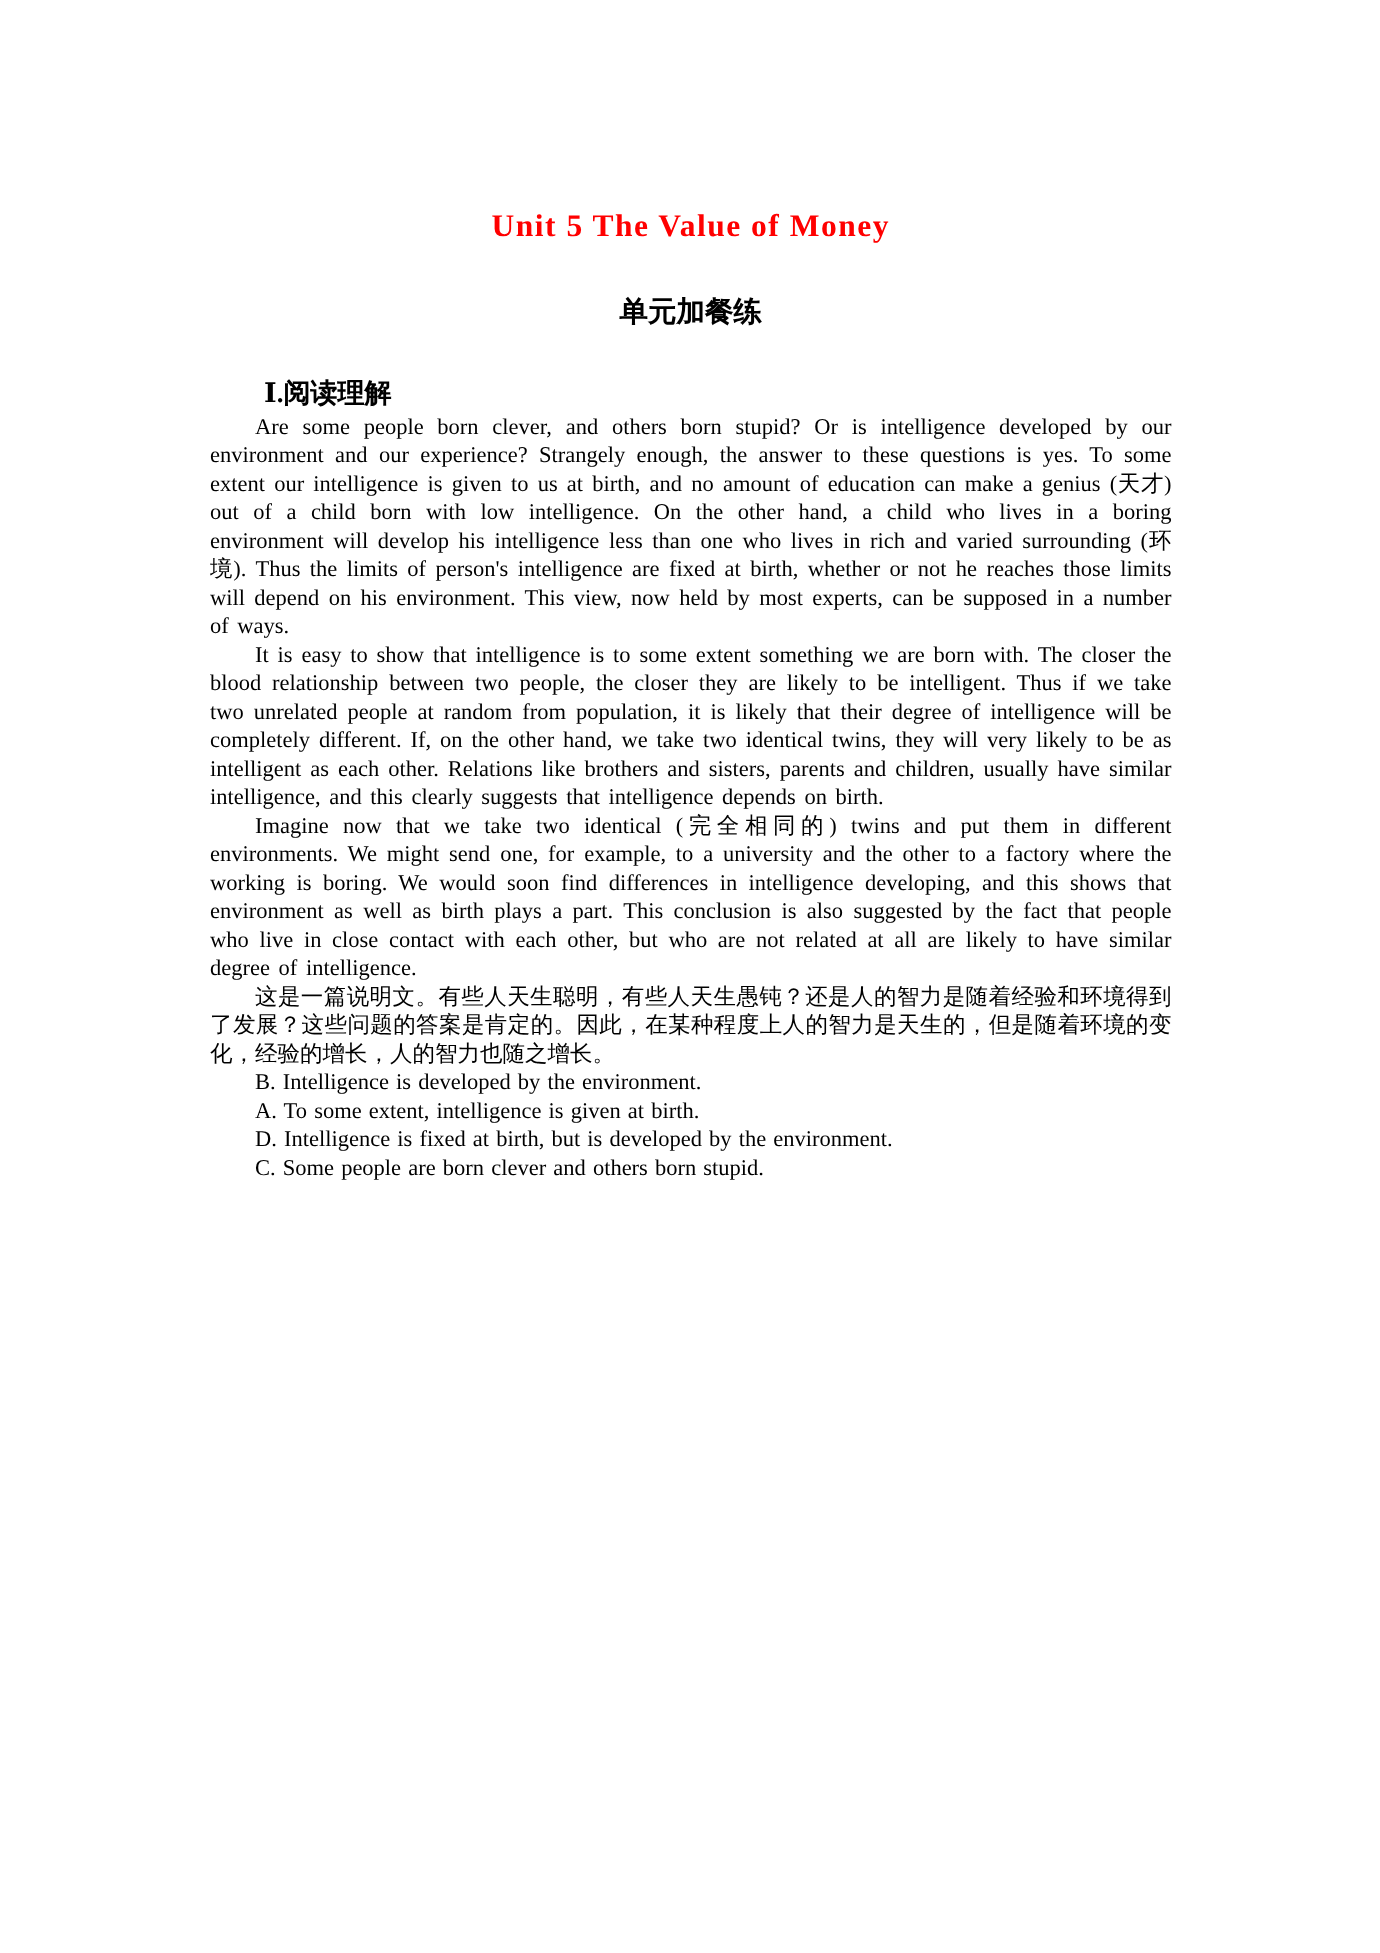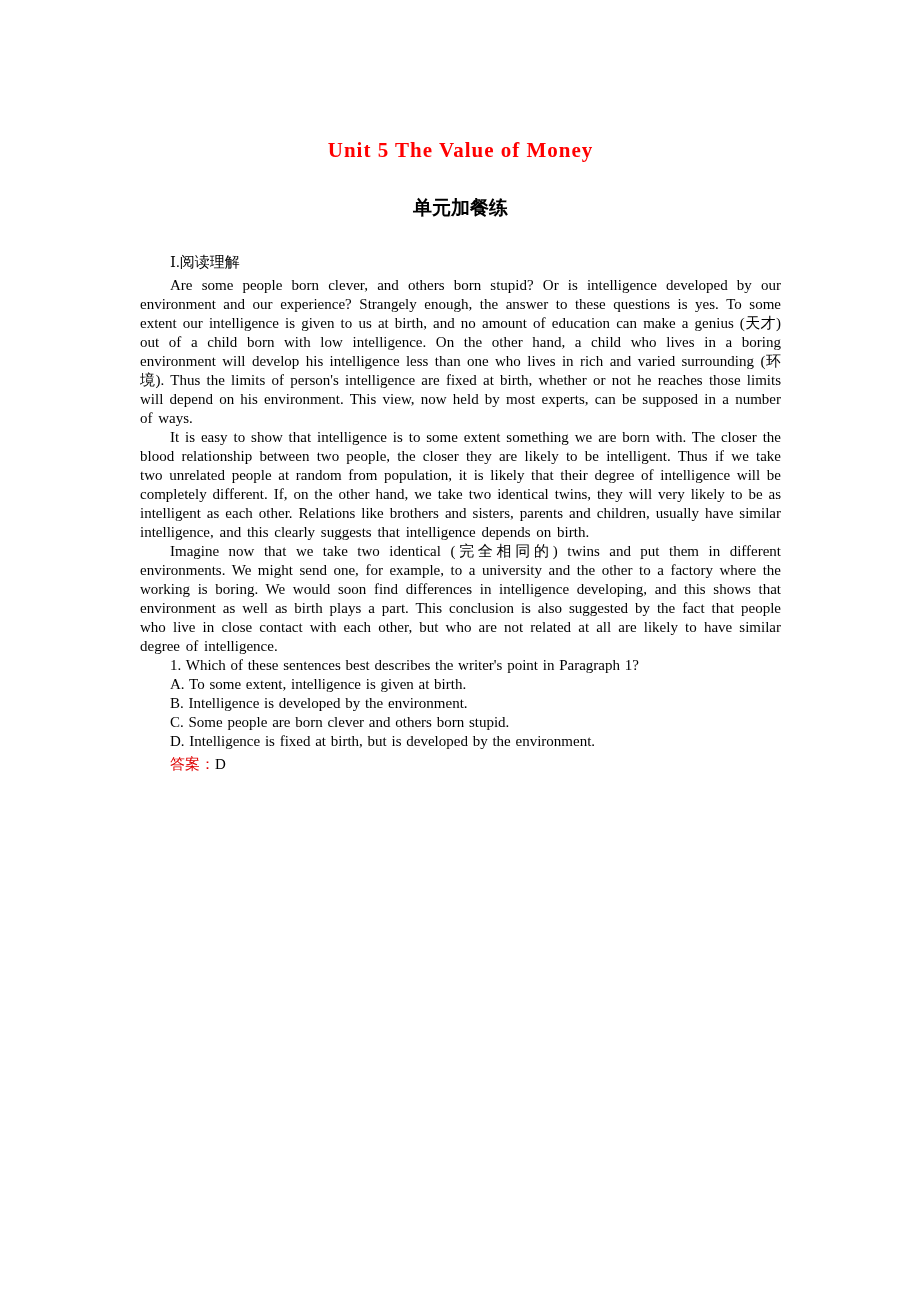--- a/index.html
+++ b/index.html
@@ -29,23 +29,24 @@
   }
   .doc-subtitle {
     margin: 0 0 28px 0;
     text-align: center;
     font-size: 19px;
     font-weight: bold;
     color: #000000;
   }
   .section-heading {
     margin: 0 0 0 0;
-    font-size: 15px;
+    font-size: 18px;
     line-height: 27px;
     text-indent: 2em;
+    font-weight: bold;
   }
   p.en, p.cn, p.q {
     margin: 0;
     font-size: 15px;
     line-height: 19px;
     text-indent: 2em;
     text-align: justify;
     word-spacing: 2px;
   }
   p.cn {
@@ -80,28 +81,25 @@
   <h2 class="doc-subtitle">单元加餐练</h2>
 
   <p class="section-heading">Ⅰ.阅读理解</p>
 
   <p class="en">Are some people born clever, and others born stupid? Or is intelligence developed by our environment and our experience? Strangely enough, the answer to these questions is yes. To some extent our intelligence is given to us at birth, and no amount of education can make a genius (天才) out of a child born with low intelligence. On the other hand, a child who lives in a boring environment will develop his intelligence less than one who lives in rich and varied surrounding (环境). Thus the limits of person's intelligence are fixed at birth, whether or not he reaches those limits will depend on his environment. This view, now held by most experts, can be supposed in a number of ways.</p>
 
   <p class="en">It is easy to show that intelligence is to some extent something we are born with. The closer the blood relationship between two people, the closer they are likely to be intelligent. Thus if we take two unrelated people at random from population, it is likely that their degree of intelligence will be completely different. If, on the other hand, we take two identical twins, they will very likely to be as intelligent as each other. Relations like brothers and sisters, parents and children, usually have similar intelligence, and this clearly suggests that intelligence depends on birth.</p>
 
   <p class="en">Imagine now that we take two identical (完全相同的) twins and put them in different environments. We might send one, for example, to a university and the other to a factory where the working is boring. We would soon find differences in intelligence developing, and this shows that environment as well as birth plays a part. This conclusion is also suggested by the fact that people who live in close contact with each other, but who are not related at all are likely to have similar degree of intelligence.</p>
 
+  <p class="cn">这是一篇说明文。有些人天生聪明，有些人天生愚钝？还是人的智力是随着经验和环境得到了发展？这些问题的答案是肯定的。因此，在某种程度上人的智力是天生的，但是随着环境的变化，经验的增长，人的智力也随之增长。</p>
 
-  <p class="q">1. Which of these sentences best describes the writer's point in Paragraph 1?</p>
+
+  <p class="q">B. Intelligence is developed by the environment.</p>
 
   <p class="q">A. To some extent, intelligence is given at birth.</p>
 
-  <p class="q">B. Intelligence is developed by the environment.</p>
+  <p class="q">D. Intelligence is fixed at birth, but is developed by the environment.</p>
 
   <p class="q">C. Some people are born clever and others born stupid.</p>
 
-  <p class="q">D. Intelligence is fixed at birth, but is developed by the environment.</p>
-
-  <p class="answer">
-    <span class="answer-label">答案：</span><span class="answer-value">D</span>
-  </p>
 
 </div>
 
 </body></html>

